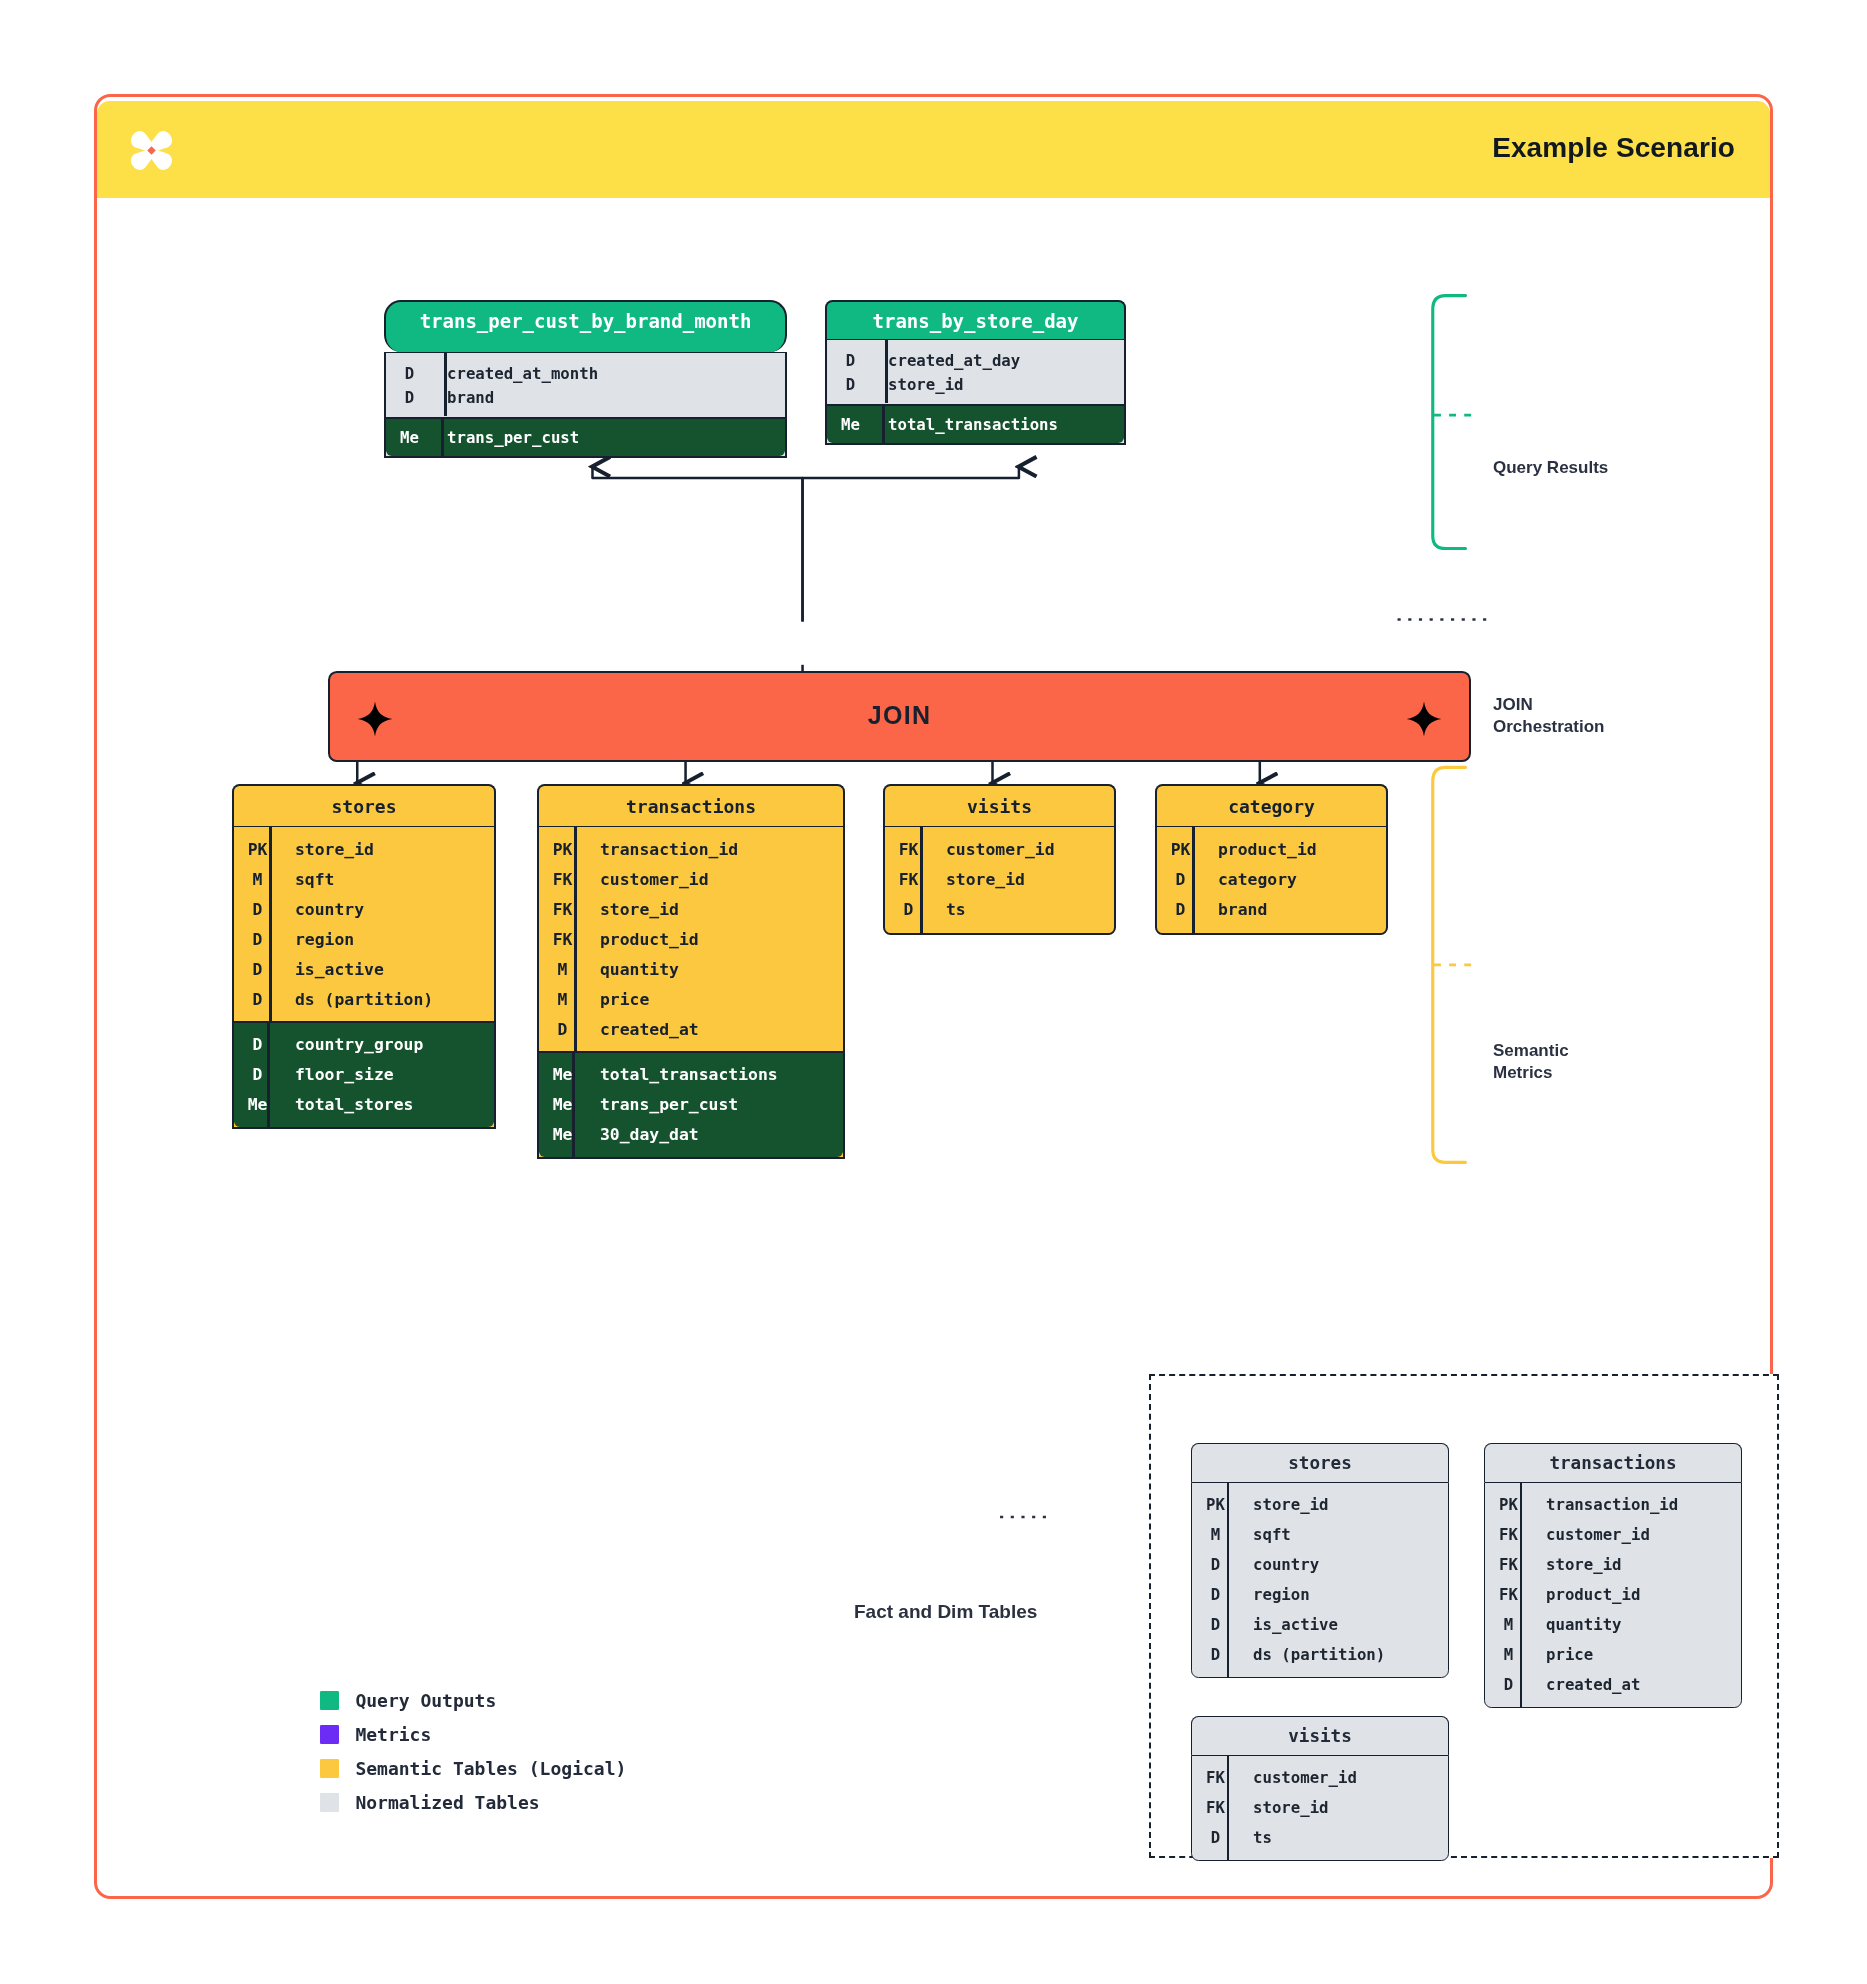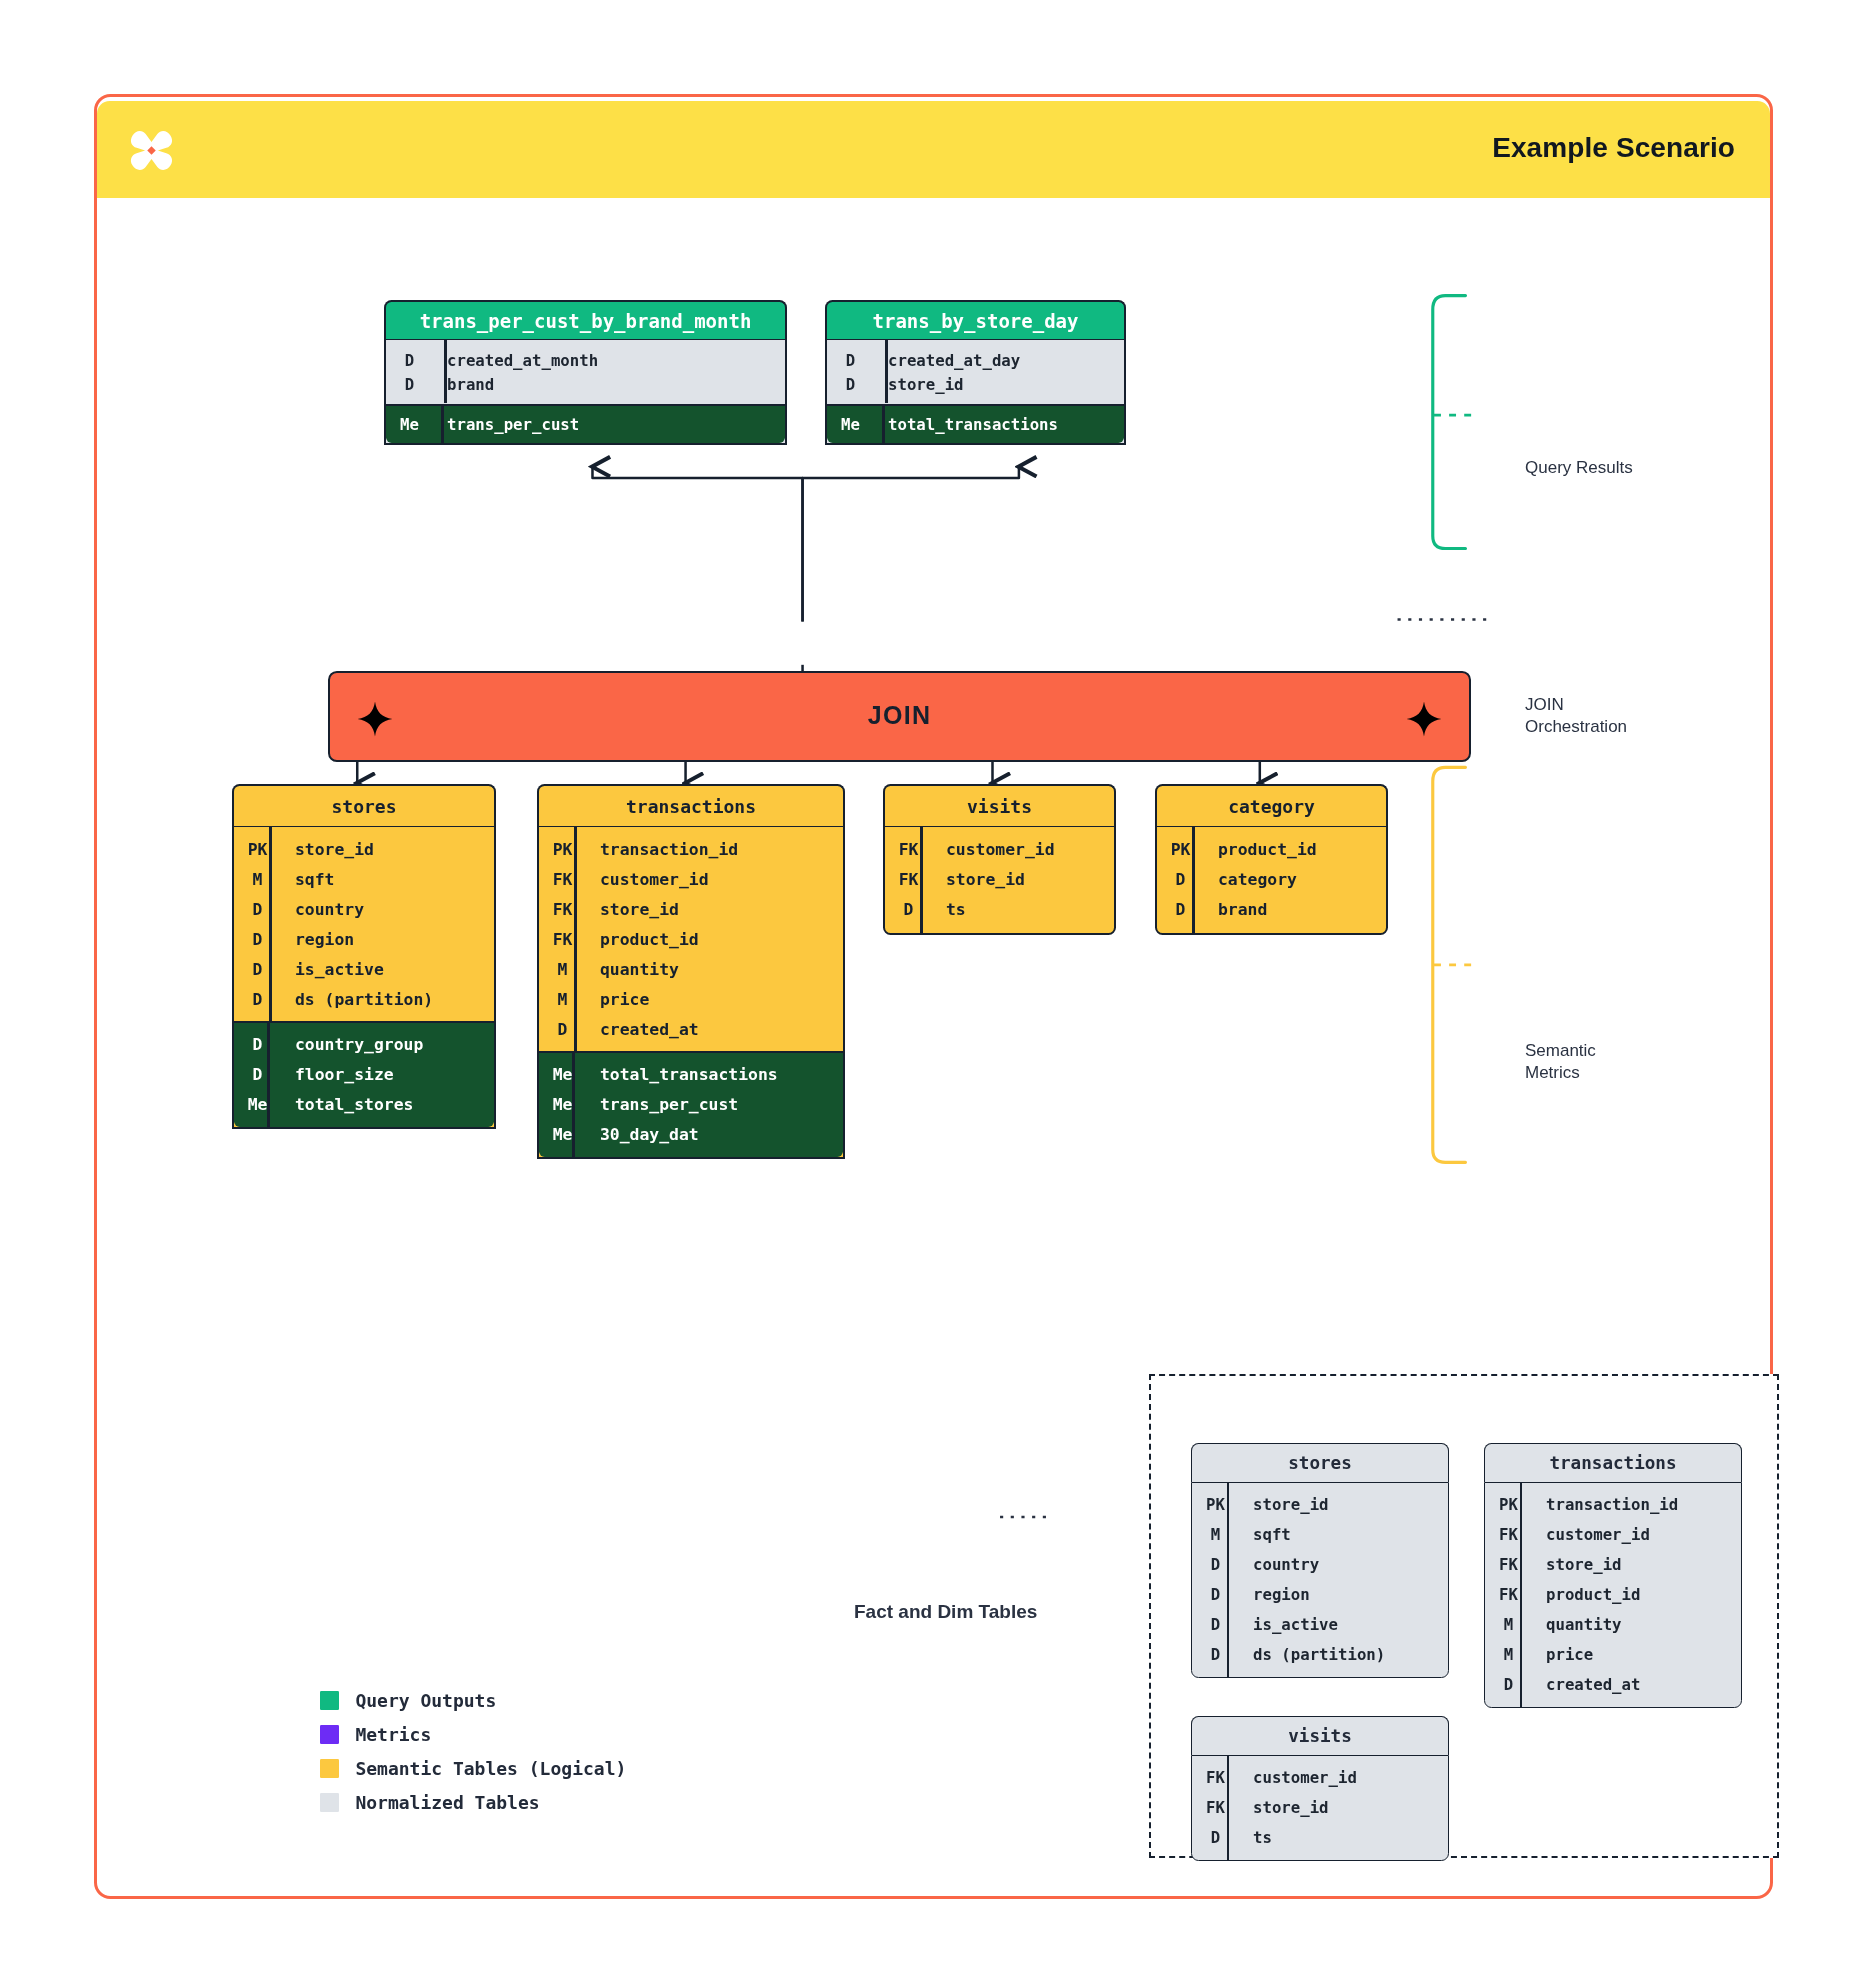--- a/index.html
+++ b/index.html
@@ -56,21 +56,21 @@
   #join-label{
     position:absolute;left:0;right:0;top:28px;text-align:center;
     font-size:25px;font-weight:bold;color:#16202e;letter-spacing:1.3px;
   }
   .spark{position:absolute;top:27px;width:38px;height:38px;}
 
   
   #wires{position:absolute;left:0;top:0;width:1868px;height:1985px;pointer-events:none;}
 
   
-  .ann-label{position:absolute;font-size:17px;font-weight:normal;color:#2a3242;line-height:1.3;margin-left:32px;}
+  .ann-label{position:absolute;font-size:17px;font-weight:bold;color:#2a3242;line-height:1.3;}
 
   
   #fact-region{
     position:absolute;left:1052px;top:1277px;width:630px;height:484px;
     border:2.5px dashed #16202e;box-sizing:border-box;background:#fff;
   }
   #fact-label{position:absolute;left:757px;top:1504px;font-size:19px;font-weight:bold;color:#2a3242;}
 
   
   #legend{position:absolute;left:223px;top:1586px;}
@@ -117,21 +117,21 @@
 
     <path d="M2222,985 L2370,985" fill="none" stroke="#2a3242" stroke-width="4" stroke-dasharray="5 12"></path>
 
     <path d="M2330,1220 L2298,1220 Q2278,1220 2278,1242 L2278,1828 Q2278,1848 2298,1848 L2330,1848" fill="none" stroke="#FCC83F" stroke-width="5" stroke-linecap="round"></path>
     <path d="M2280,1534 L2350,1534" fill="none" stroke="#FCC83F" stroke-width="4.5" stroke-dasharray="11 13"></path>
 
     <path d="M1590,2412 L1672,2412" fill="none" stroke="#2a3242" stroke-width="4" stroke-dasharray="5 12"></path>
   </svg>
 
   <div class="ent" style="left:287px;top:203px;width:403px;">
-    <div class="hdr green-hdr mono" style="height:39px;line-height:39px;font-size:19px;">trans_per_cust_by_brand_month</div>
+    <div class="hdr green-hdr mono" style="height:52px;line-height:39px;font-size:19px;border-radius:17px;">trans_per_cust_by_brand_month</div>
     <div class="body grey-body" style="position:relative;padding:0;">
       <div class="vrule" style="left:58px;top:0;height:63px;"></div>
       <div class="sect" style="padding:8.8px 0 7.5px 0;">
         <div class="row mono" style="height:24px;font-size:15.7px;">
           <div class="k">D</div>
           <div class="v">created_at_month</div>
         </div>
         <div class="row mono" style="height:24px;font-size:15.7px;">
           <div class="k">D</div>
           <div class="v">brand</div>

